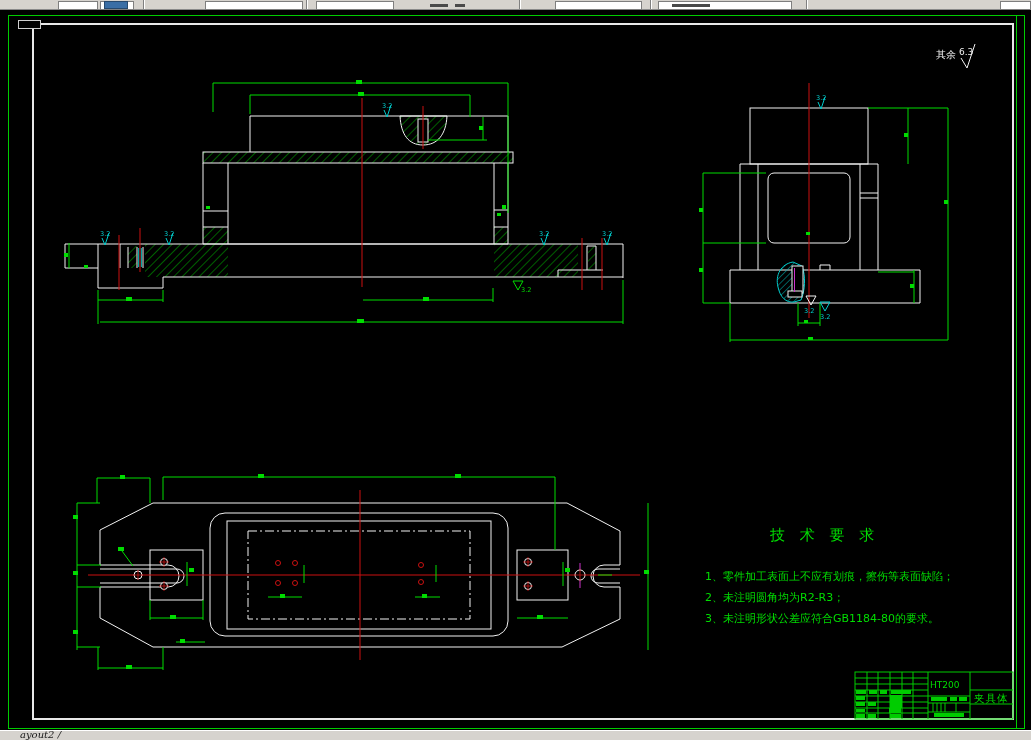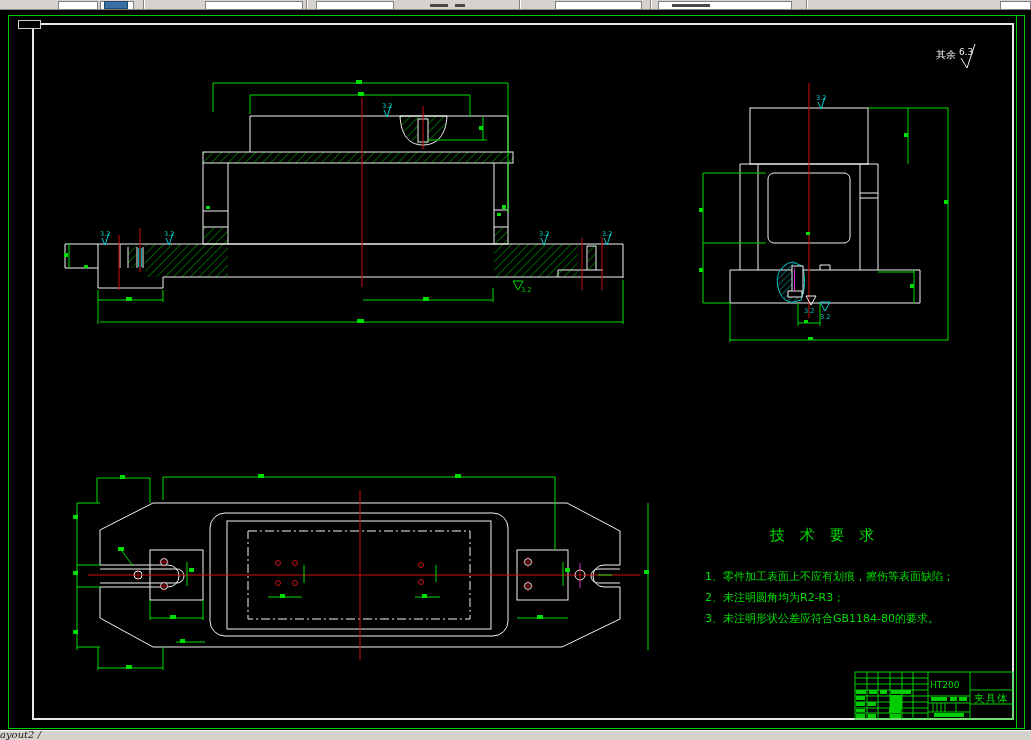--- a/index.html
+++ b/index.html
@@ -3,21 +3,21 @@
 <meta charset="utf-8">
 <style>
   html,body{margin:0;padding:0;background:#000;width:1031px;height:740px;overflow:hidden;
             font-family:"DejaVu Sans",sans-serif;}
   .toolbar{position:relative;height:9px;background:#d6d3ce;border-bottom:1px solid #8a8a8a;}
   .tbox{position:absolute;top:1px;height:7px;background:#fff;border:1px solid #7f7f7f;}
   .ticon{position:absolute;top:1px;height:6px;background:#3a6ea5;border:1px solid #27496d;}
   .tmark{position:absolute;top:4px;height:3px;background:#4a4a4a;}
   .tsep{position:absolute;top:0;height:9px;width:0;border-left:1px solid #808080;border-right:1px solid #ffffff;}
   .statusbar{position:relative;height:10px;background:#d6d3ce;border-top:1px solid #fff;overflow:hidden;}
-  .sbtext{position:absolute;left:0;top:-2px;font:italic 10px "DejaVu Serif",serif;color:#1a1a1a;}
+  .sbtext{position:absolute;left:20px;top:-2px;font:italic 10px "DejaVu Serif",serif;color:#1a1a1a;}
   svg{display:block;}
   text{font-family:"DejaVu Sans",sans-serif;}
 </style>
 </head>
 <body>
 
 <div class="toolbar">
   <div class="tbox" style="left:58px;width:38px;"></div>
   <div class="tbox" style="left:100px;width:32px;"></div>
   <div class="ticon" style="left:104px;width:22px;"></div>

